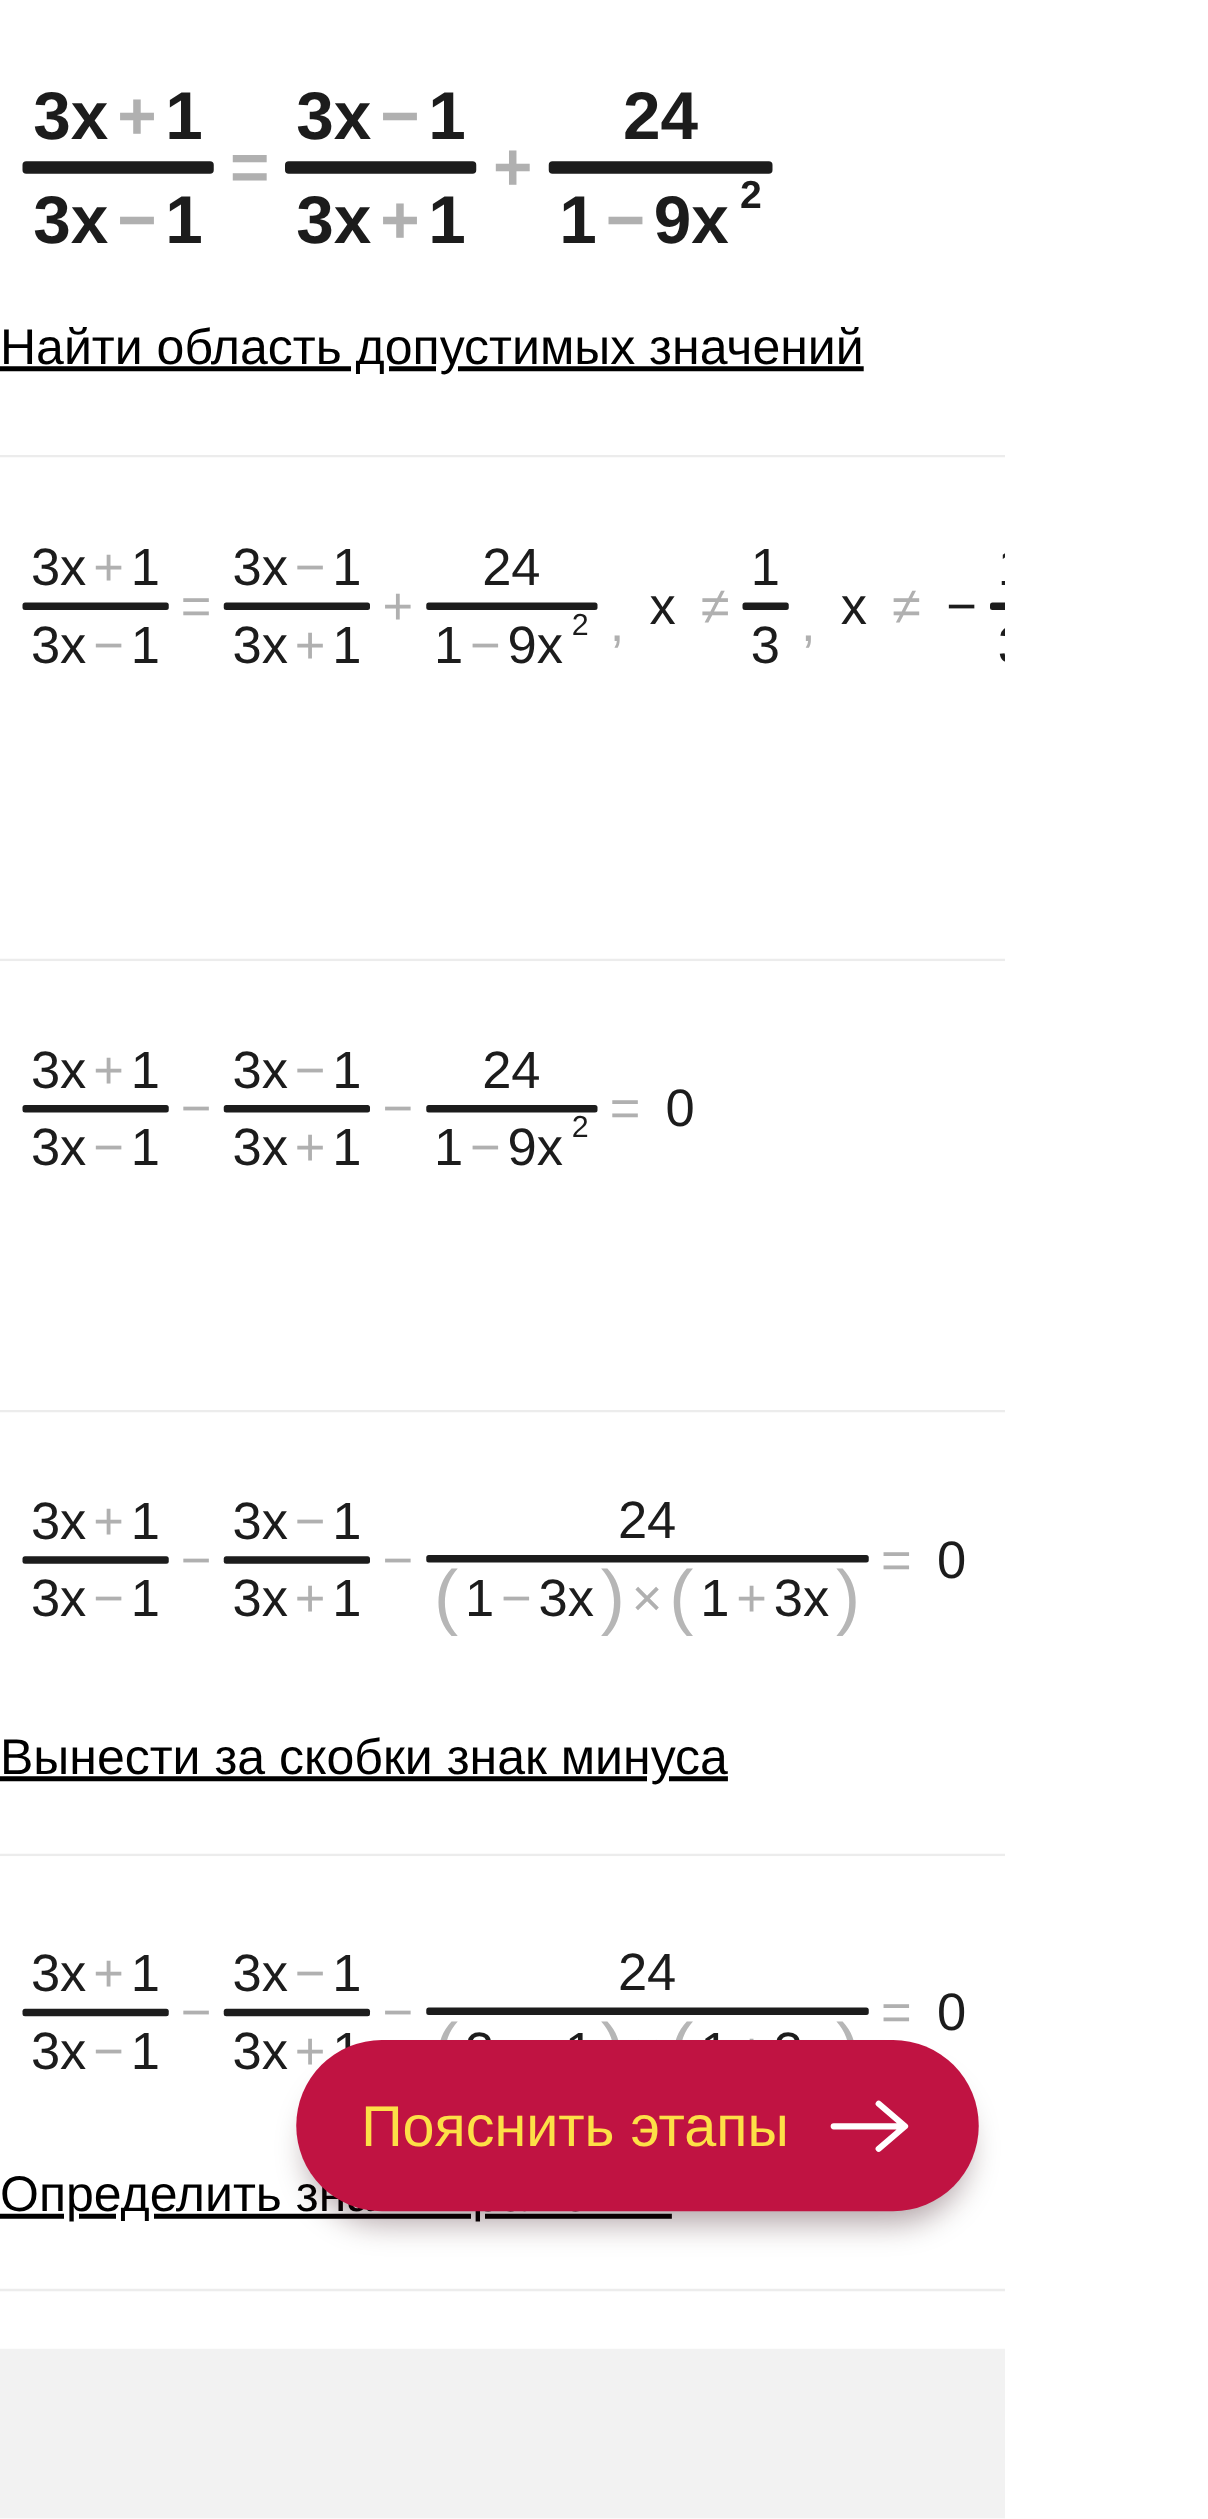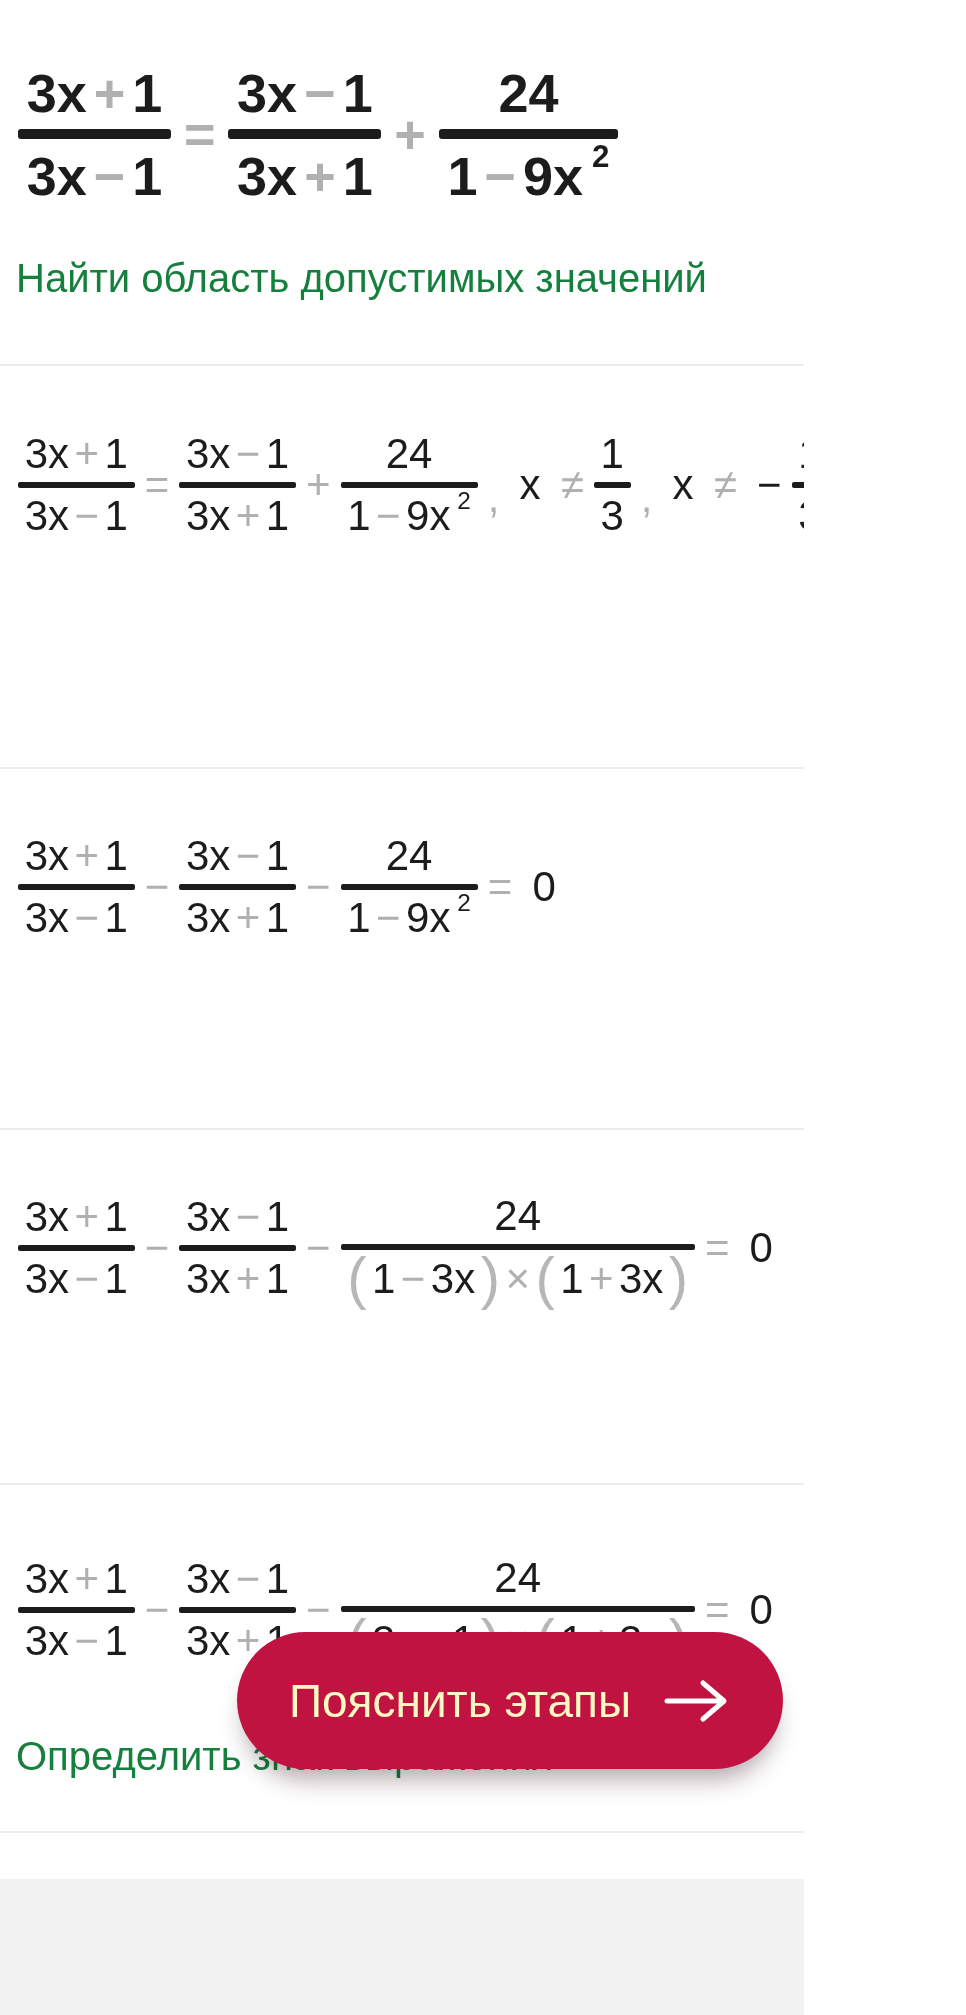--- a/index.html
+++ b/index.html
@@ -21,29 +21,29 @@
   .frac{display:inline-flex;flex-direction:column;align-items:center;}
   .fr-row{display:inline-flex;align-items:center;justify-content:center;padding:0 .16em;column-gap:.13em;}
   .bar{align-self:stretch;height:.14em;min-height:6px;background:#1c1c1c;border-radius:2px;margin:.1em 0;}
   .eq.bold .bar{height:.18em;border-radius:3px;}
   .tk{color:#1c1c1c;}
   .tk.g{color:#b0b0b0;}
   .tk.sup{font-size:.58em;transform:translateY(-.62em);margin-left:.06em;}
   .tk.pa{font-size:1.38em;color:#b6b6b6;line-height:.85;font-weight:400;}
   .tk.low{transform:translateY(.32em);}
 
-  .hint{position:absolute;left:16px;max-width:900px;font-size:40px;line-height:1.32;color:#15803d;margin:0;}
+  .hint{position:absolute;left:0;max-width:900px;font-size:40px;line-height:1.32;color:#000000;margin:0;text-decoration:underline;}
 
   .chevron{position:absolute;left:908px;width:46px;height:34px;background:none;border:none;padding:0;cursor:pointer;}
   .chevron svg{display:block;}
 
   .explain-button{
     position:absolute;left:237px;top:1632px;width:546px;height:137px;border-radius:69px;
     background:#c01342;border:none;cursor:pointer;display:flex;align-items:center;justify-content:center;
-    gap:30px;color:#fef9c3;font-size:46px;font-family:inherit;z-index:10;
+    gap:30px;color:#fde047;font-size:46px;font-family:inherit;z-index:10;
     box-shadow:0 18px 24px -8px rgba(40,0,12,0.35);
   }
   .explain-button .arrow{display:flex;align-items:center;}
 
   .nav-bar{position:absolute;left:0;top:1879px;width:966px;height:136px;background:#f2f2f2;z-index:5;}
 </style>
 </head>
 <body>
 
 <div id="screen">
@@ -284,20 +284,21 @@
         <span class="tk g">=</span>
         <span class="tk">0</span>
       </div>
     <button class="chevron" style="top:72px;">
       <span>
         <svg width="46" height="34" viewBox="0 0 46 34">
             <path d="M6 7 L23 25 L40 7" fill="none" stroke="#9e9e9e" stroke-width="4.5" stroke-linecap="round" stroke-linejoin="round"></path>
           </svg>
       </span>
     </button>
+    <p class="hint" style="top:250px;">Вынести за скобки знак минуса</p>
   </div>
 
   <div class="section" id="s5">
     <div class="eq" style="top:69px;">
         <span class="frac">
           <span class="fr-row">
             <span class="tk">3x</span>
             <span class="tk g">+</span>
             <span class="tk">1</span>
           </span>

